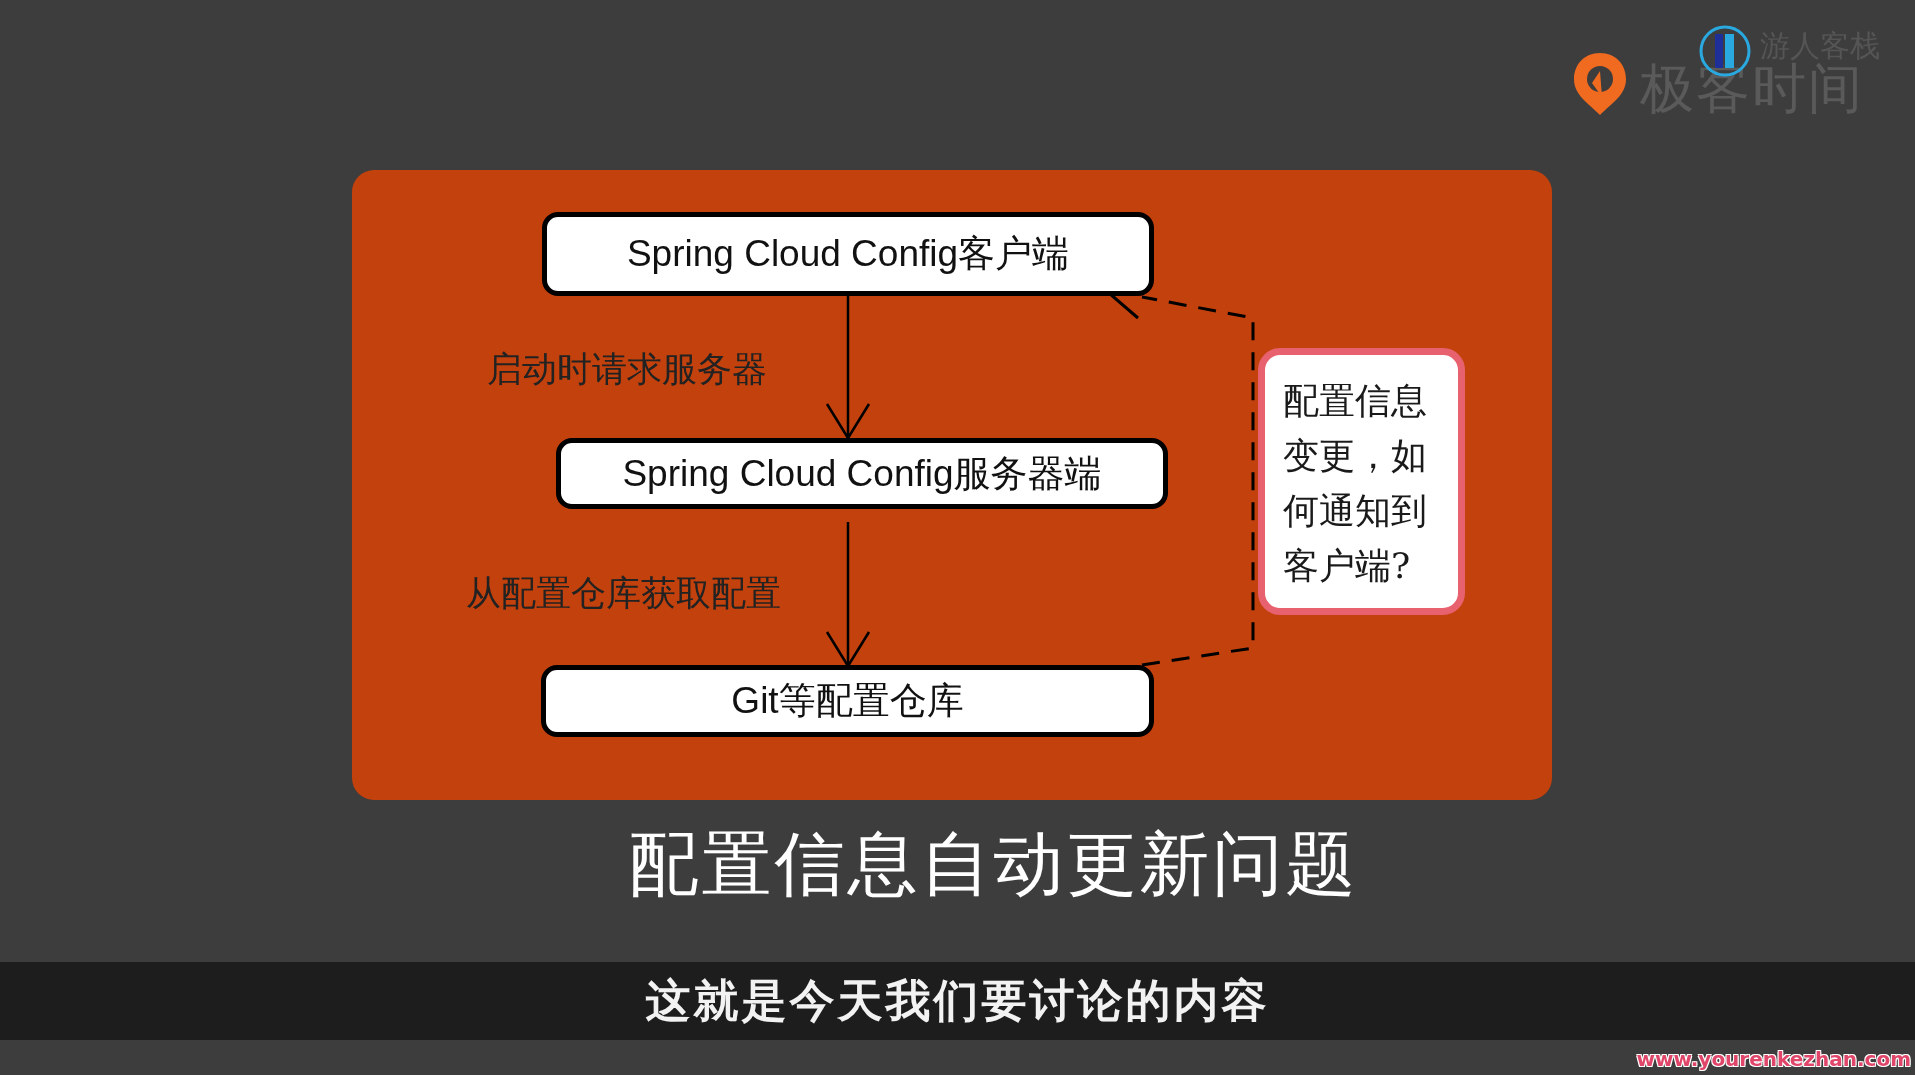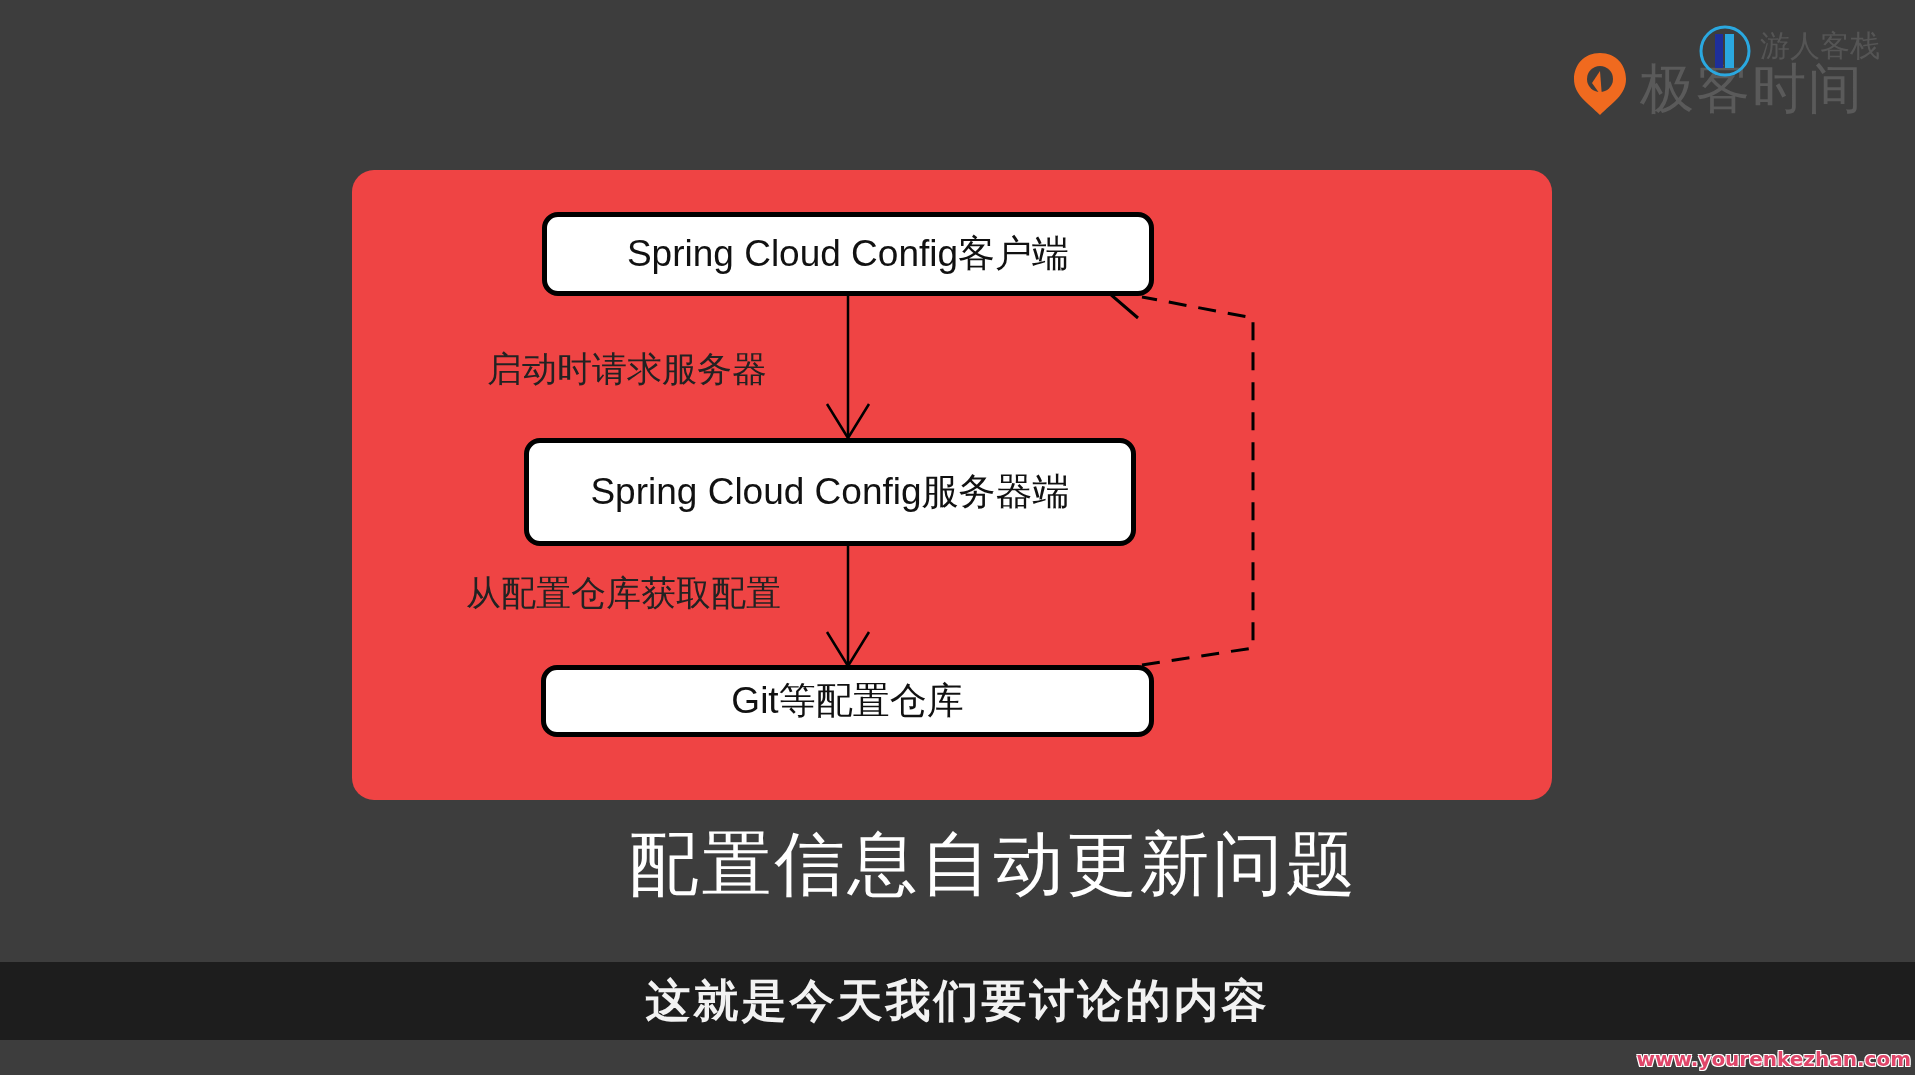--- a/index.html
+++ b/index.html
@@ -21,21 +21,21 @@
   .badge { position: absolute; left: 1698px; top: 24px; width: 54px; height: 54px; }
   .badge-text {
     position: absolute; left: 1760px; top: 26px;
     font-family: "DejaVu Serif", serif; font-size: 30px; color: #555; white-space: nowrap; text-align: right;
   }
 
   
   .panel {
     position: absolute; left: 352px; top: 170px;
     width: 1200px; height: 630px;
-    background: #ef4444; border-radius: 22px;
+    background: #c2410c; border-radius: 22px;
   }
   .diagram { position: absolute; left: 0; top: 0; width: 1200px; height: 630px; }
 
   .node {
     position: absolute; box-sizing: border-box;
     border: 5px solid #000; border-radius: 16px; background: #fff;
     display: flex; align-items: center; justify-content: center;
     font-family: "Liberation Sans", "DejaVu Sans", sans-serif;
     font-size: 37px; color: #111; white-space: nowrap;
   }
@@ -107,30 +107,36 @@
       <line x1="496" y1="352" x2="496" y2="495" stroke="#000" stroke-width="2.5"></line>
       <polyline points="475,462 496,496 517,462" fill="none" stroke="#000" stroke-width="2.5"></polyline>
 
       <polyline points="790,495 901,478 901,148 790,127" fill="none" stroke="#000" stroke-width="3" stroke-dasharray="18,12"></polyline>
       <polyline points="793,110 758,124 786,148" fill="none" stroke="#000" stroke-width="3"></polyline>
     </svg>
 
     <div class="node" style="left:190px; top:42px; width:612px; height:84px;">
       <span>Spring Cloud Config客户端</span>
     </div>
-    <div class="node" style="left:172px; top:268px; width:612px; height:108px;">
+    <div class="node" style="left:204px; top:268px; width:612px; height:71px;">
       <span>Spring Cloud Config服务器端</span>
     </div>
     <div class="node" style="left:189px; top:495px; width:613px; height:72px;">
       <span>Git等配置仓库</span>
     </div>
 
     <span class="edge-label" style="left:135px; top:176px;">启动时请求服务器</span>
     <span class="edge-label" style="left:114px; top:400px;">从配置仓库获取配置</span>
 
+    <div class="note">
+      <span class="note-line">配置信息</span>
+      <span class="note-line">变更，如</span>
+      <span class="note-line">何通知到</span>
+      <span class="note-line">客户端?</span>
+    </div>
   </div>
 
   <div class="title">配置信息自动更新问题</div>
 
   <div class="subtitle-bar">
     <span class="subtitle">这就是今天我们要讨论的内容</span>
   </div>
 
   <span class="site-watermark">www.yourenkezhan.com</span>
 </div>

